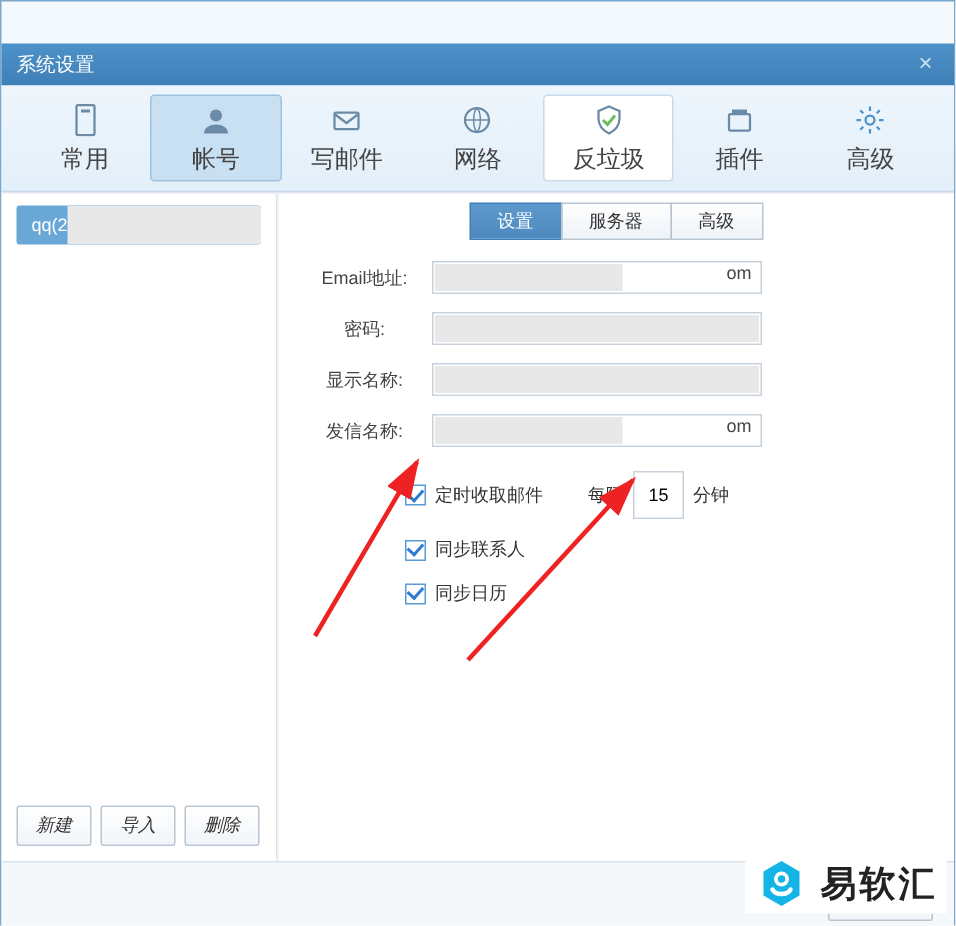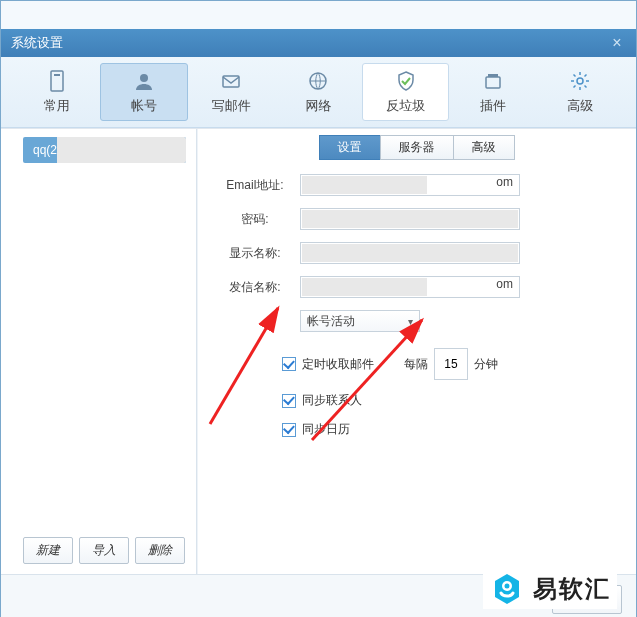--- a/index.html
+++ b/index.html
@@ -7,24 +7,24 @@
 
 .window { width: 637px; background: #f4f9fd; border: 1px solid #7aa8cc; position: relative; }
 .titlebar { background: linear-gradient(#4d92c9, #3f7fb8); color: #fff; height: 28px; padding: 0 10px; display: flex; align-items: center; justify-content: space-between; font-size: 13px; margin-top: 28px; }
 .titlebar .close { width: 18px; height: 18px; display: flex; align-items: center; justify-content: center; color: #cde2f2; cursor: pointer; font-size: 16px; }
 
 .toolbar { background: linear-gradient(#eef6fc, #e3eff9); border-bottom: 1px solid #c7dbed; padding: 6px 12px; display: flex; gap: 0; }
 .tool { width: 88px; height: 58px; display: flex; flex-direction: column; align-items: center; justify-content: center; gap: 4px; cursor: pointer; border: 1px solid transparent; border-radius: 3px; color: #555; }
 .tool.active { background: #c9dff2; border-color: #9ec3e2; }
 .tool.highlight { background: #fff; border-color: #c7dbed; }
 .tool .ico { width: 24px; height: 24px; display: flex; align-items: center; justify-content: center; }
-.tool .lbl { font-size: 13px; color: #444; }
+.tool .lbl { font-size: 16px; color: #444; }
 
 .body { display: flex; background: #fff; border-top: 1px solid #e0e7ef; }
-.sidebar { width: 184px; border-right: 1px solid #d9e3ec; padding: 8px 10px 10px; display: flex; flex-direction: column; margin-left: 12px; }
+.sidebar { width: 184px; border-right: 1px solid #d9e3ec; padding: 8px 10px 10px; display: flex; flex-direction: column; }
 .acct-list { flex: 1; }
 .acct-item { background: #69a7d6; color: #fff; padding: 6px 10px; border-radius: 2px; font-size: 12px; position: relative; overflow: hidden; }
 .acct-mask { position: absolute; left: 34px; top: 0; bottom: 0; right: 0; background: #e8e8e8; }
 .sidebar-btns { display: flex; gap: 6px; margin-top: 8px; }
 .btn { border: 1px solid #b8c5d1; background: linear-gradient(#fff, #f1f5f9); padding: 4px 0; width: 50px; text-align: center; font-size: 12px; cursor: pointer; border-radius: 2px; color: #333; font-style: italic; }
 
 .content { flex: 1; padding: 6px 12px 12px; border-left: 1px solid #eef3f8; }
 .tabs { display: flex; justify-content: center; gap: 0; margin-bottom: 14px; }
 .tab { border: 1px solid #b8c5d1; background: linear-gradient(#fff, #eef3f8); padding: 3px 18px; font-size: 12px; cursor: pointer; margin-left: -1px; color: #333; }
 .tab.active { background: linear-gradient(#5f99cc, #4d8ac0); color: #fff; border-color: #3f7fb8; }
@@ -43,21 +43,21 @@
 .chk { width: 14px; height: 14px; border: 1px solid #5a9bd5; background: #fff; display: flex; align-items: center; justify-content: center; }
 .chk.checked::after { content: ""; width: 8px; height: 5px; border-left: 2px solid #2b7cd3; border-bottom: 2px solid #2b7cd3; transform: rotate(-48deg) translate(1px,-1px); }
 .mini { width: 34px; height: 32px; border: 1px solid #c7d2dc; text-align: center; font-size: 12px; padding: 0 2px; }
 
 .footer { border-top: 1px solid #d9e3ec; background: #f4f8fb; padding: 10px 14px; display: flex; justify-content: flex-end; }
 .footer .btn { width: 70px; padding: 5px 0; }
 
 .arrow { position: absolute; pointer-events: none; }
 .arrow svg { overflow: visible; }
 
-.logo-badge { position: absolute; right: 20px; bottom: 8px; display: flex; align-items: center; gap: 8px; background: #fff; padding: 2px 6px; }
+.logo-badge { position: absolute; right: 6px; bottom: 8px; display: flex; align-items: center; gap: 8px; background: #fff; padding: 2px 6px; }
 .logo-badge .txt { font-size: 24px; font-weight: 700; color: #222; letter-spacing: 2px; }
 </style>
 </head>
 <body>
 
 <div class="window">
   <div class="titlebar">
     <span>系统设置</span>
     <span class="close">×</span>
   </div>
@@ -168,27 +168,20 @@
           <div class="lbl-col">显示名称:</div>
           <div class="inp">
             <span class="mask" style="width:216px"></span>
           </div>
         </div>
         <div class="row">
           <div class="lbl-col">发信名称:</div>
           <div class="inp">
             <span class="mask" style="width:125px"></span>
             <span class="vis">om</span>
-          </div>
-        </div>
-        <div class="row">
-          <div class="lbl-col"></div>
-          <div class="select">
-            <span>帐号活动</span>
-            <span class="chev">▾</span>
           </div>
         </div>
 
         <div class="checks">
           <div class="chk-row">
             <span class="chk checked"></span>
             <span>定时收取邮件</span>
             <span style="margin-left:24px">每隔</span>
             <input class="mini" value="15" style="">
             <span>分钟</span>

